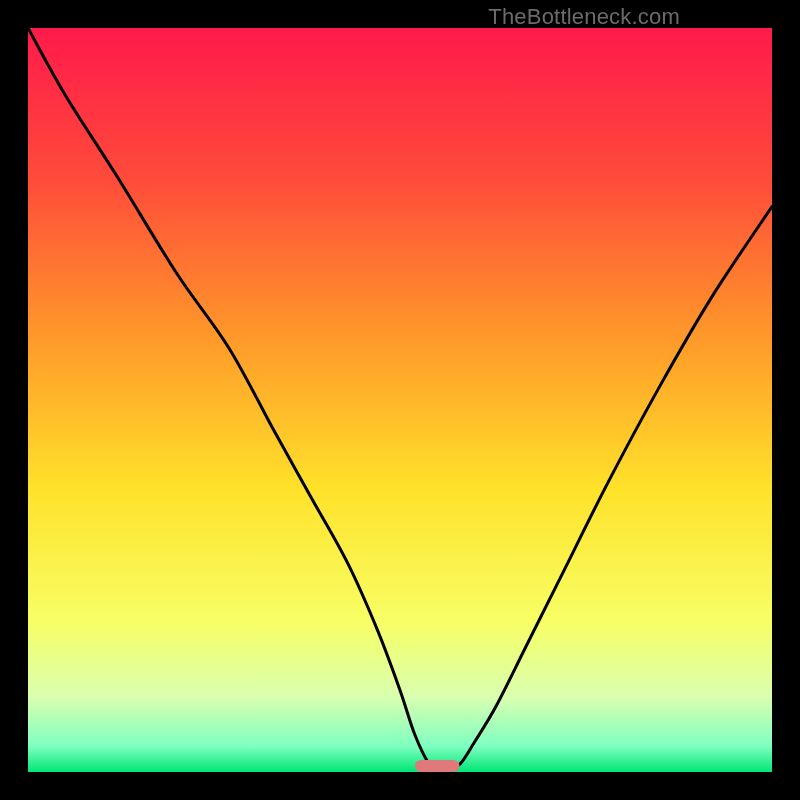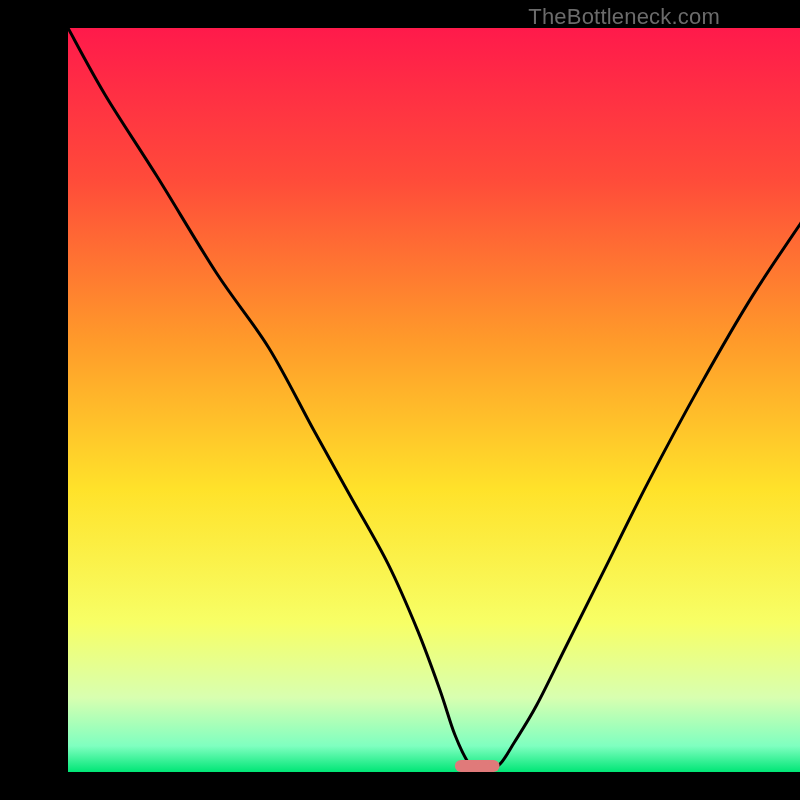--- a/index.html
+++ b/index.html
@@ -9,21 +9,20 @@
     height: 800px;
     overflow: hidden;
     background: #000;
     font-family: Arial, Helvetica, sans-serif;
   }
   .frame {
     position: relative;
     width: 692px;
     height: 800px;
     background: #000;
-    margin-left: 40px;
   }
   .plot-area {
     position: absolute;
     left: 28px;
     top: 28px;
     width: 744px;
     height: 744px;
   }
   .watermark {
     position: absolute;

